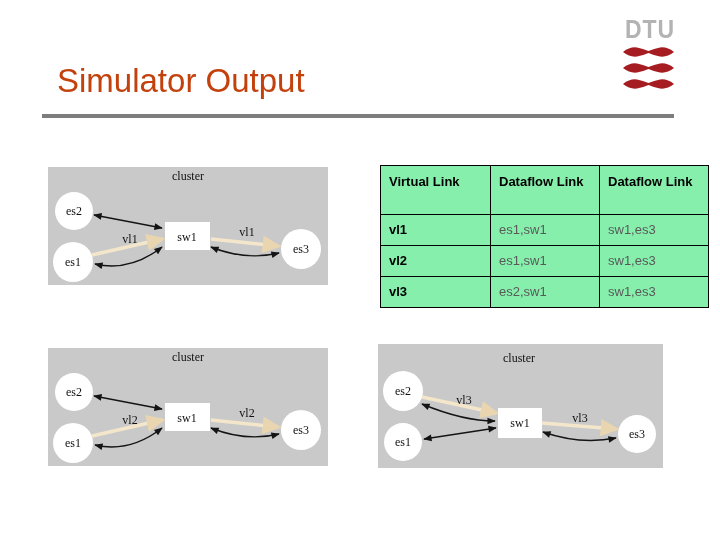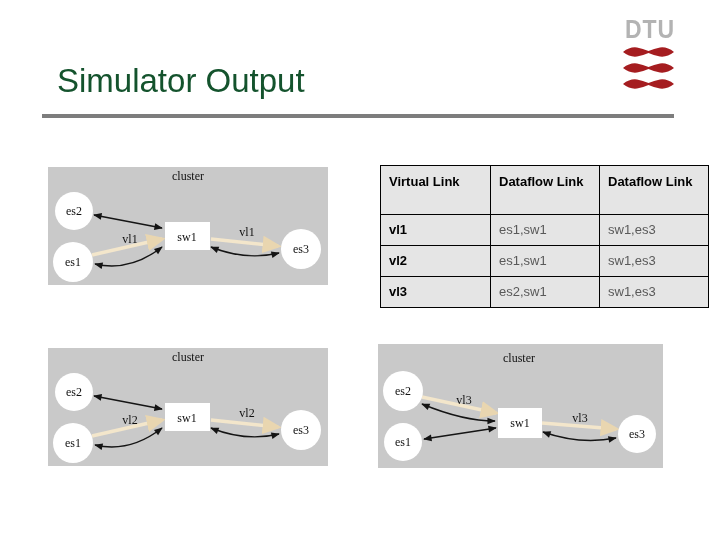--- a/index.html
+++ b/index.html
@@ -1,36 +1,36 @@
 <!DOCTYPE html>
 <html><head>
 <meta charset="utf-8">
 <style>
   html,body{margin:0;padding:0;background:#fff;}
   .slide{position:relative;width:720px;height:540px;background:#ffffff;overflow:hidden;
          font-family:"Liberation Sans",sans-serif;}
   
   .page-title{position:absolute;left:57px;top:64px;margin:0;font-size:33px;line-height:1.05;
-              font-weight:normal;color:#14532d;letter-spacing:0px;}
+              font-weight:normal;color:#c2410c;letter-spacing:0px;}
   .title-rule{position:absolute;left:42px;top:114px;width:632px;height:4px;background:#7d7d7d;}
   .dtu-logo{position:absolute;left:622px;top:17px;width:56px;text-align:right;}
   .dtu-word{font-weight:bold;font-size:25px;line-height:1;color:#b3b3b3;
             transform:scaleX(0.92);transform-origin:left;letter-spacing:1px;margin-left:3px;}
   .dtu-waves{margin-top:4px;margin-left:1px;display:block;}
   
   .diagram{position:absolute;}
   .d1{left:48px;top:167px;}
   .d2{left:48px;top:348px;}
   .d3{left:378px;top:344px;}
   .ser{font-family:"Liberation Serif","DejaVu Serif",serif;font-size:12px;fill:#111;}
   .edgeb{stroke:#141414;stroke-width:1.4;fill:none;}
   .edgev{stroke:#f3e6cb;stroke-width:3.5;fill:none;}
   .node{fill:#ffffff;stroke:none;}
   
-  .vl-table{position:absolute;left:380px;top:165px;border-collapse:collapse;background:#e5e5e5;padding-left:39px;}
+  .vl-table{position:absolute;left:380px;top:165px;border-collapse:collapse;background:#86efac;padding-left:39px;}
   .vl-table th,.vl-table td{border:1px solid #000;text-align:left;vertical-align:top;}
   .vl-table th{width:92px;padding:8px 8px 6px 8px;font-size:13px;font-weight:bold;color:#000;height:34px;}
   .vl-table th:first-child{width:93px;white-space:nowrap;}
   .vl-table td{font-size:13px;padding:7px 8px;height:16px;color:#595959;}
   .vl-table td.key{font-weight:bold;color:#000;}
 </style>
 </head>
 <body>
 
 <div class="slide">

